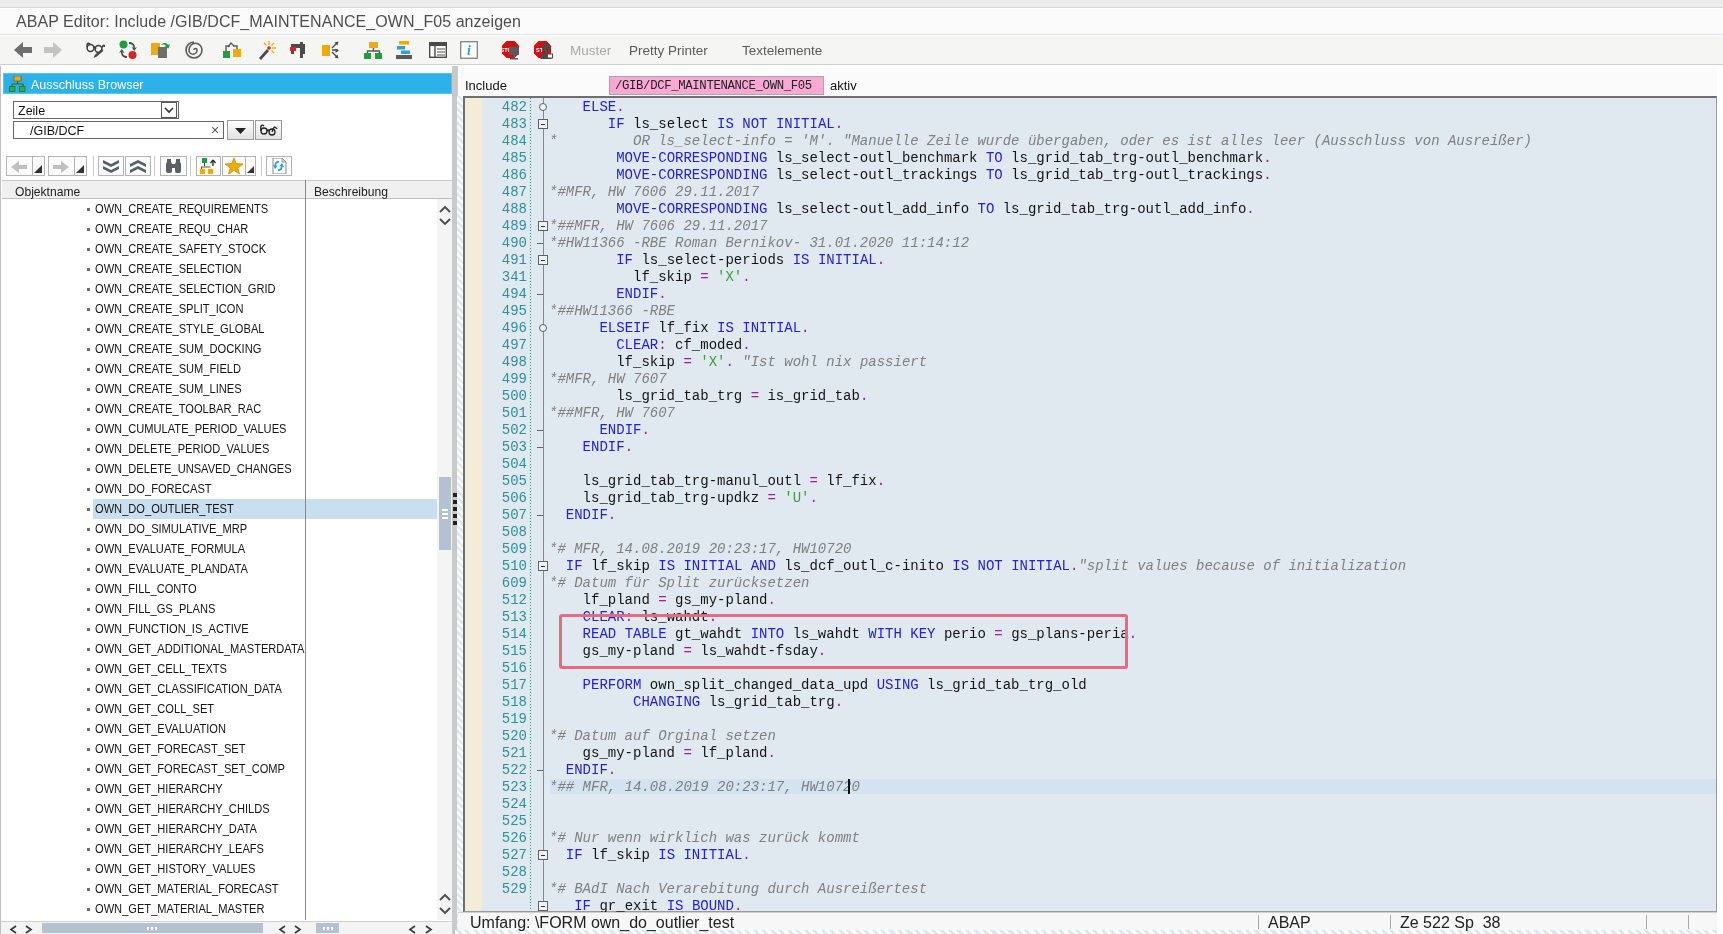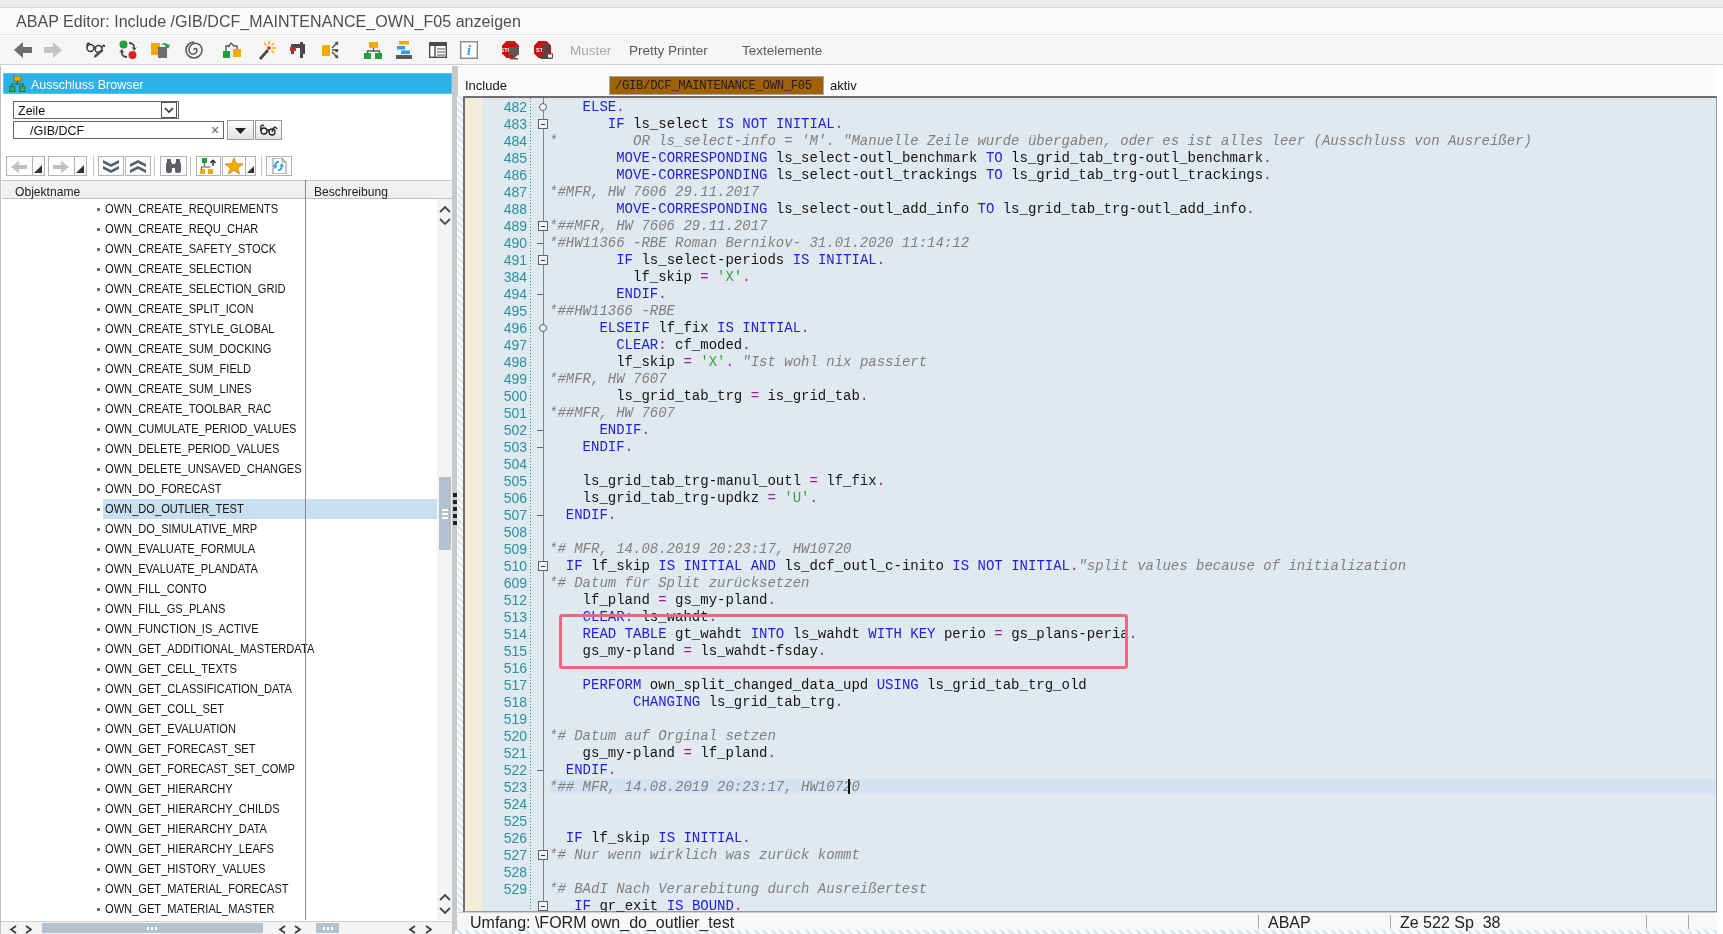--- a/index.html
+++ b/index.html
@@ -24,21 +24,21 @@
 #glbtn{left:254px;top:54px;width:27px;height:20px}
 
 .nbtn{position:absolute;top:90px;height:20px;background:#fcfcfc;border:1px solid #b4b4b4}
 .nsep{position:absolute;top:90px;width:1px;height:20px;background:#c8c8c8}
 
 #thead{left:1px;top:114px;width:451px;height:19px;background:#f0f0f0;border-top:1px solid #c8c8c8;border-bottom:1px solid #c0c0c0}
 #thead .h1{position:absolute;left:13px;top:3px;font-size:13px;color:#222;display:inline-block;transform:scaleX(0.93);transform-origin:0 0}
 #thead .h2{position:absolute;left:312px;top:3px;font-size:13px;color:#222;display:inline-block;transform:scaleX(0.93);transform-origin:0 0}
 #lsep{left:304px;top:114px;width:1px;height:740px;background:#888}
 
-#tree{left:13px;top:133px;width:435px;height:720px;overflow:hidden}
+#tree{left:3px;top:133px;width:435px;height:720px;overflow:hidden}
 .trow{position:relative;height:20px;width:100%}
 .trow.sel{background:linear-gradient(to right,rgba(0,0,0,0) 89px,#c8dff0 89px)}
 .bu{position:absolute;left:83px;top:9px;width:3px;height:3px;background:#6e6e6e}
 .tt{position:absolute;left:91px;top:3px;font-size:12.7px;color:#141414;white-space:nowrap;display:inline-block;transform:scaleX(0.875);transform-origin:0 0}
 
 #vsb{left:436px;top:133px;width:16px;height:721px;background:#f4f4f4}
 #vthumb{left:438px;top:411px;width:12px;height:73px;background:#b3c2d1}
 #vthumb:before{content:"";position:absolute;left:3px;top:32px;width:6px;height:2px;background:#fff;box-shadow:0 4px #fff,0 8px #fff}
 
 #grip{left:453px;top:493px;width:5px;height:30px}
@@ -47,28 +47,28 @@
 #hthumb1{left:41px;top:857px;width:221px;height:10px;background:#b3c2d1}
 #hthumb1:before{content:"";position:absolute;left:105px;top:4px;width:2px;height:3px;background:#fff;box-shadow:4px 0 #fff,8px 0 #fff}
 #hthumb2{left:315px;top:857px;width:23px;height:10px;background:#b3c2d1}
 #hthumb2:before{content:"";position:absolute;left:7px;top:4px;width:2px;height:3px;background:#fff;box-shadow:4px 0 #fff,8px 0 #fff}
 
 #vsplit{left:452px;top:66px;width:6px;height:868px;background:#c9c9c9}
 #vsplit2{left:457px;top:96px;width:6px;height:838px;background:repeating-linear-gradient(45deg,#fbfdfe 0 2.5px,#dfeaf1 2.5px 5px)}
 
 #rhead{left:458px;top:66px;width:1265px;height:30px;background:#fbfbfb}
 #inclbl{left:465px;top:78px;font-size:13px;color:#111}
-#incbox{left:609px;top:76px;width:215px;height:19px;background:#a16207;border:1px solid #a8a8a8}
+#incbox{left:609px;top:76px;width:215px;height:19px;background:#f9a8d4;border:1px solid #a8a8a8}
 #incbox span{position:absolute;left:5px;top:2px;font-family:"Liberation Mono",monospace;font-size:12.3px;color:#222;letter-spacing:-0.35px}
 #aktiv{left:830px;top:78px;font-size:13px;color:#111}
 
 #codewrap{left:463px;top:96px;width:1254px;height:816px;background:#e0e9ef;border-top:2px solid #6f6f6f;border-left:2px solid #6f6f6f;border-right:1px solid #9a9a9a;border-bottom:1px solid #9a9a9a}
 #beige{left:465px;top:98px;width:17px;height:813px;background:#f2ecd9}
 #curline{left:550px;top:779px;width:1166px;height:15px;background:#d3e3f1}
-#nums{left:0px;top:98.5px;width:527px;height:816px;font-family:Liberation Sans, sans-serif;font-size:14px;color:#2e8f9e;text-align:right}
+#nums{left:0px;top:98.5px;width:527px;height:816px;font-family:Liberation Mono, monospace;font-size:14px;color:#2e8f9e;text-align:right}
 .cl{height:17px;line-height:17px;white-space:pre}
 #numdots{left:530px;top:98px;width:1px;height:813px;background-image:linear-gradient(#2e8f9e 33%,rgba(0,0,0,0) 0%);background-size:1px 3px}
 #foldline{left:543px;top:98px;width:1px;height:813px;background:#7d8a92}
 #code{left:549px;top:98.5px;width:1160px;height:815px;font-family:Liberation Mono, monospace;font-size:14px;color:#141414;overflow:hidden}
 .k{color:#2121dc}
 .c{color:#7f7f7f;font-style:italic}
 .o{color:#a11ba1}
 .s{color:#3aa13a}
 .fm-c{position:absolute;width:8px;height:8px;border:1px solid #606060;border-radius:50%;background:#eef3f6}
 .fm-b{position:absolute;width:10px;height:10px;border:1px solid #606060;background:#eef3f6}
@@ -496,21 +496,21 @@
 <div class="cl">482</div>
 <div class="cl">483</div>
 <div class="cl">484</div>
 <div class="cl">485</div>
 <div class="cl">486</div>
 <div class="cl">487</div>
 <div class="cl">488</div>
 <div class="cl">489</div>
 <div class="cl">490</div>
 <div class="cl">491</div>
-<div class="cl">384</div>
+<div class="cl">341</div>
 <div class="cl">494</div>
 <div class="cl">495</div>
 <div class="cl">496</div>
 <div class="cl">497</div>
 <div class="cl">498</div>
 <div class="cl">499</div>
 <div class="cl">500</div>
 <div class="cl">501</div>
 <div class="cl">502</div>
 <div class="cl">503</div>
@@ -606,22 +606,22 @@
 <div class="cl"></div>
 <div class="cl">&nbsp;&nbsp;&nbsp;&nbsp;<span class="k">PERFORM</span>&nbsp;own_split_changed_data_upd&nbsp;<span class="k">USING</span>&nbsp;ls_grid_tab_trg_old</div>
 <div class="cl">&nbsp;&nbsp;&nbsp;&nbsp;&nbsp;&nbsp;&nbsp;&nbsp;&nbsp;&nbsp;<span class="k">CHANGING</span>&nbsp;ls_grid_tab_trg<span class="o">.</span></div>
 <div class="cl"></div>
 <div class="cl"><span class="c">*#&nbsp;Datum&nbsp;auf&nbsp;Orginal&nbsp;setzen</span></div>
 <div class="cl">&nbsp;&nbsp;&nbsp;&nbsp;gs_my-pland&nbsp;<span class="o">=</span>&nbsp;lf_pland<span class="o">.</span></div>
 <div class="cl">&nbsp;&nbsp;<span class="k">ENDIF</span><span class="o">.</span></div>
 <div class="cl"><span class="c">*##&nbsp;MFR,&nbsp;14.08.2019&nbsp;20:23:17,&nbsp;HW10720</span></div>
 <div class="cl"></div>
 <div class="cl"></div>
+<div class="cl"><span class="c">*#&nbsp;Nur&nbsp;wenn&nbsp;wirklich&nbsp;was&nbsp;zurück&nbsp;kommt</span></div>
 <div class="cl">&nbsp;&nbsp;<span class="k">IF</span>&nbsp;lf_skip&nbsp;<span class="k">IS</span>&nbsp;<span class="k">INITIAL</span><span class="o">.</span></div>
-<div class="cl"><span class="c">*#&nbsp;Nur&nbsp;wenn&nbsp;wirklich&nbsp;was&nbsp;zurück&nbsp;kommt</span></div>
 <div class="cl"></div>
 <div class="cl"><span class="c">*#&nbsp;BAdI&nbsp;Nach&nbsp;Verarebitung&nbsp;durch&nbsp;Ausreißertest</span></div>
 <div class="cl">&nbsp;&nbsp;&nbsp;<span class="k">IF</span>&nbsp;gr_exit&nbsp;<span class="k">IS</span>&nbsp;<span class="k">BOUND</span><span class="o">.</span></div>
 </div>
 <div class="abs" id="pinkrect"></div>
 <div class="abs" id="cursor"></div>
 
 <div class="abs" id="status"></div>
 <span class="st" style="left:470px">Umfang: \FORM own_do_outlier_test</span>
 <div class="stsep" style="left:1258px"></div>

